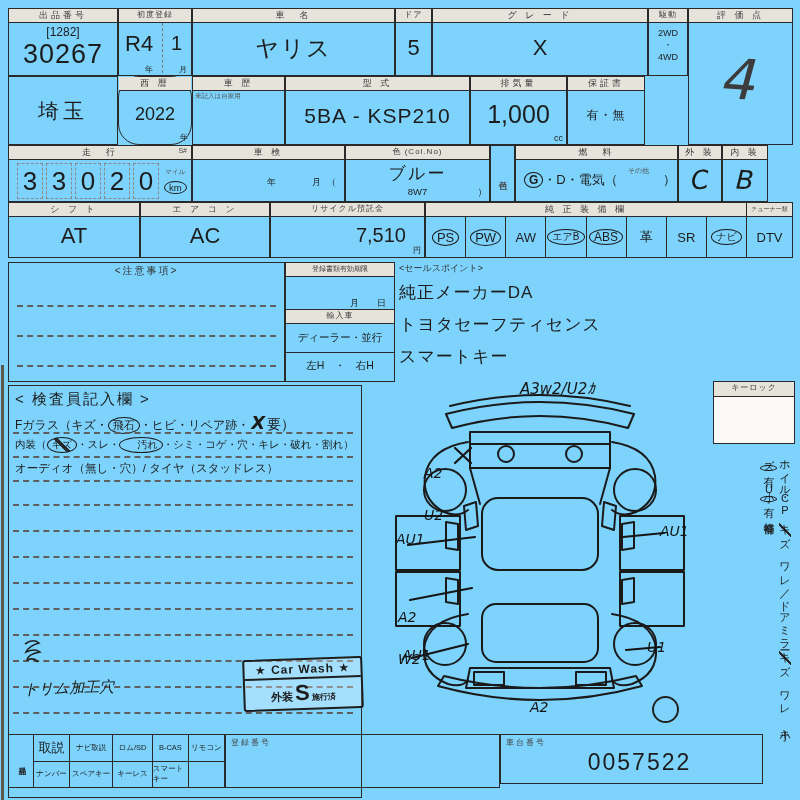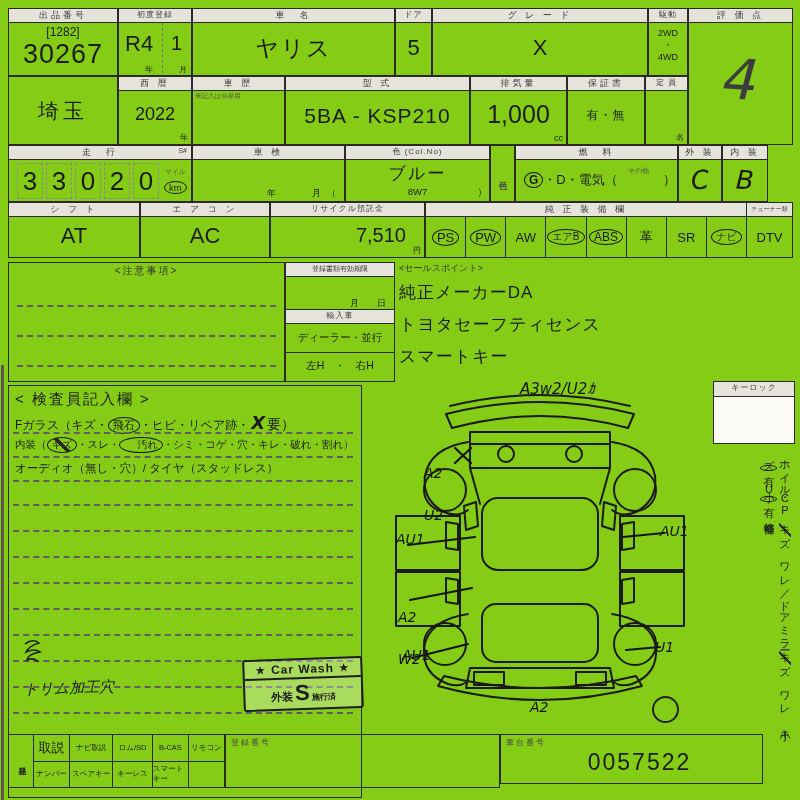--- a/index.html
+++ b/index.html
@@ -1,18 +1,18 @@
 <!DOCTYPE html>
 <html><head>
 <meta charset="utf-8">
 <style>
   html,body { margin:0; padding:0; background:#dddbd6; }
   .sheet {
     position:relative; width:800px; height:800px; margin:0 auto;
-    background:#84cc16; overflow:hidden;
+    background:#7dd3fc; overflow:hidden;
     font-family:"Liberation Sans","DejaVu Sans",sans-serif; color:#1c1c1c;
   }
   .cell { position:absolute; border:1.6px solid #2a2a2a; box-sizing:border-box; }
   .nob  { position:absolute; box-sizing:border-box; }
   .band {
     height:13px; line-height:12px; font-size:9px; letter-spacing:3px;
     text-align:center; color:#3d3d3d; background:#e6e3db;
     border-bottom:1.2px solid #2a2a2a; overflow:hidden; white-space:nowrap;
   }
   .band.sm { letter-spacing:1px; font-size:8px; }
@@ -80,21 +80,21 @@
 
   <div class="cell" style="left:688px;top:8px;width:105px;height:137px;">
     <div class="band">評 価 点</div>
     <div class="hand" style="position:absolute;left:34px;top:38px;font-size:56px;font-weight:400;color:#3c3c3c;transform:rotate(4deg);">4</div>
   </div>
 
   <div class="cell" style="left:8px;top:76px;width:110px;height:69px;">
     <div class="cen" style="height:100%;font-size:21px;letter-spacing:4px;">埼玉</div>
   </div>
 
-  <div class="cell" style="left:118px;top:76px;width:74px;height:69px;">
+  <div class="cell" style="left:118px;top:76px;width:74px;height:69px;border-radius:21px;">
     <div class="band">西 暦</div>
     <div class="cen" style="height:46px;font-size:18px;">2022</div>
     <span style="position:absolute;right:3px;bottom:1px;font-size:8px;">年</span>
   </div>
 
   <div class="cell" style="left:192px;top:76px;width:93px;height:69px;">
     <div class="band">車 歴</div>
     <div style="font-size:6.5px;color:#555;padding:1px 2px;">未記入は自家用</div>
   </div>
 
@@ -107,44 +107,40 @@
     <div class="band">排気量</div>
     <div class="cen" style="height:46px;font-size:25px;">1,000</div>
     <span style="position:absolute;right:3px;bottom:1px;font-size:9px;">cc</span>
   </div>
 
   <div class="cell" style="left:567px;top:76px;width:78px;height:69px;">
     <div class="band">保証書</div>
     <div class="cen" style="height:48px;font-size:12px;letter-spacing:1px;">有・無</div>
   </div>
 
-  <div class="cell" style="left:645px;top:76px;width:43px;height:69px;">
-    <div class="band sm">定 員</div>
-    <span style="position:absolute;right:3px;bottom:1px;font-size:8px;">名</span>
-  </div>
 
   <div class="cell" style="left:8px;top:145px;width:184px;height:57px;">
     <div class="band" style="position:relative;">走　行</div>
     <span style="position:absolute;right:4px;top:1px;font-size:7px;color:#444;">S#</span>
     <div style="display:flex;align-items:center;padding:3px 0 0 8px;">
       <span class="digitbox">3</span>
       <span class="digitbox">3</span>
       <span class="digitbox">0</span>
       <span class="digitbox">2</span>
       <span class="digitbox">0</span>
       <span style="display:inline-block;text-align:center;margin-left:2px;">
         <span style="display:block;font-size:6.5px;color:#555;">マイル</span>
         <span class="circ" style="font-size:9.5px;">km</span>
       </span>
     </div>
   </div>
 
   <div class="cell" style="left:192px;top:145px;width:153px;height:57px;">
     <div class="band">車 検</div>
-    <div style="position:absolute;right:2px;bottom:1px;font-size:9px;letter-spacing:6px;">年　　月（</div>
+    <div style="position:absolute;right:2px;bottom:12px;font-size:9px;letter-spacing:6px;">年　　月（</div>
   </div>
 
   <div class="cell" style="left:345px;top:145px;width:145px;height:57px;">
     <div class="band sm">色 (Col.No)</div>
     <div class="cen" style="height:26px;font-size:17px;letter-spacing:2px;">ブルー</div>
     <div style="position:relative;font-size:9.5px;text-align:center;">
       <span>8W7</span>
       <span style="position:absolute;right:2px;">）</span>
     </div>
   </div>
@@ -357,21 +353,21 @@
       <div>A2</div>
       <div>U2</div>
     </div>
     <div class="mark" style="left:28px;top:146px;">AU1</div>
     <div class="mark" style="left:292px;top:138px;">AU1</div>
     <div class="mark" style="left:30px;top:196px;">
       <div>A2</div>
       <div>W2</div>
     </div>
     <div class="mark" style="left:34px;top:262px;">AU1</div>
-    <div class="mark" style="left:287px;top:254px;text-align:right;">U1</div>
+    <div class="mark" style="left:279px;top:254px;text-align:right;">U1</div>
     <div class="mark" style="left:162px;top:314px;">A2</div>
   </div>
 
   <div class="nob" style="left:652px;top:696px;width:27px;height:27px;border:2px solid #222;border-radius:50%;"></div>
 
   <div class="cell band sm" style="left:713px;top:381px;width:82px;height:16px;border-bottom:1.6px solid #2a2a2a;">キーロック</div>
   <div class="cell" style="left:713px;top:396px;width:82px;height:48px;background:#fbfaf7;"></div>
 
   <div class="nob vtext" style="left:712px;top:452px;width:80px;height:286px;font-size:11px;letter-spacing:0.5px;line-height:15px;">
     <span>ホイル・CP</span><span class="crossed">キズ</span><span> ワレ／ドアミラー</span><span class="crossed">キズ</span><span> ワレ　小キズ</span><span style="padding:2px 0;" class="circ">有</span><span>　小U</span><span style="padding:2px 0;" class="circ">有</span><span>　補修有</span>

